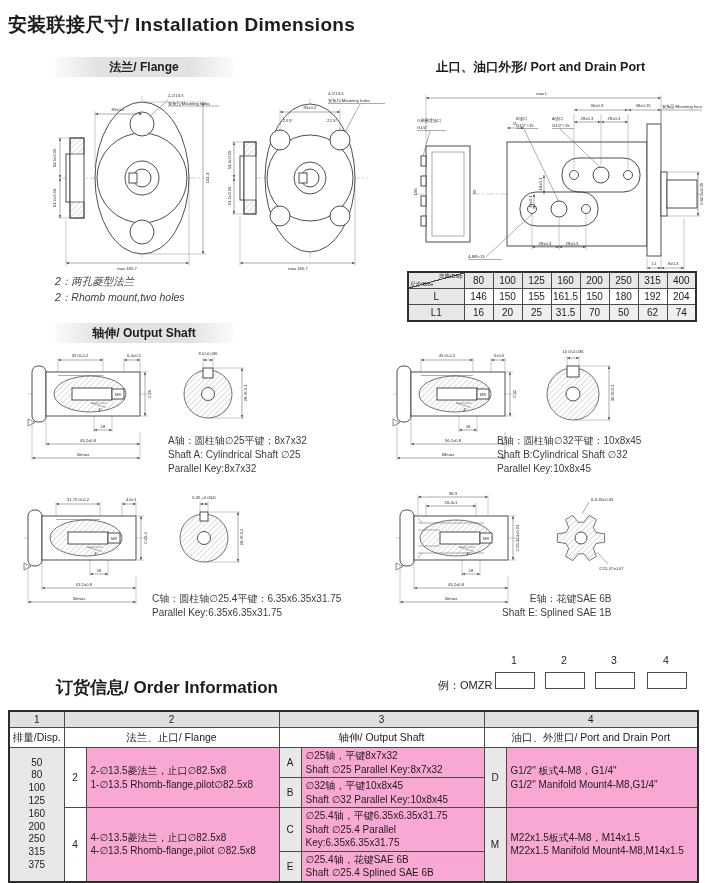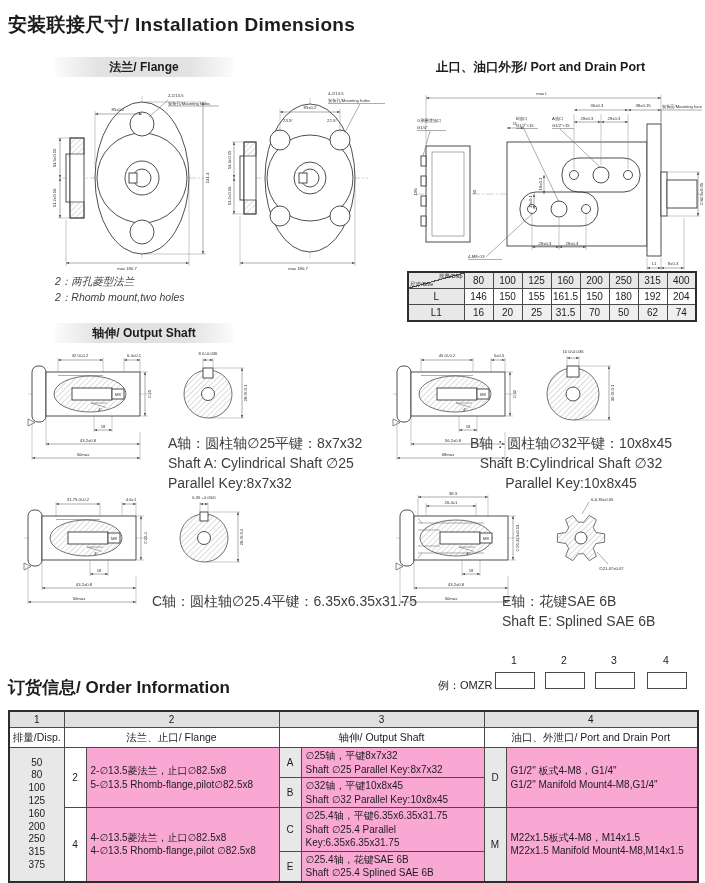--- a/index.html
+++ b/index.html
@@ -4,32 +4,32 @@
 <style>
   html,body{margin:0;padding:0;background:#fff;}
   body{font-family:"Liberation Sans","DejaVu Sans",sans-serif;color:#1c1c1c;}
   #page{position:relative;width:705px;height:883px;background:#fff;overflow:hidden;}
   .abs{position:absolute;}
   .page-title{font-size:19px;font-weight:bold;letter-spacing:.3px;}
   .secbar{height:20px;width:178px;line-height:20px;text-align:center;font-size:12px;font-weight:bold;
           background:linear-gradient(to right,#fbfbfb,#e2e2e2 25%,#e2e2e2 75%,#fbfbfb);}
   .porthdr{font-size:12.5px;font-weight:bold;}
   .cap{font-size:10.5px;color:#3d3d3d;line-height:1.5;font-style:italic;}
-  .shaftcap{font-size:14px;color:#3d3d3d;line-height:1.42;}
+  .shaftcap{font-size:10px;color:#3d3d3d;line-height:1.42;}
   
   table.sizetbl{border-collapse:collapse;table-layout:fixed;font-size:10px;}
   table.sizetbl td{border:1px solid #4a4a4a;text-align:center;height:15px;padding:0;}
   table.sizetbl{border:2px solid #2d2d2d;}
   .hd{background:#e8e8e8;}
   .zr{background:#efefef;}
   .corner{position:relative;background:#e8e8e8 linear-gradient(to bottom right,transparent 48%,#4a4a4a 48%,#4a4a4a 52%,transparent 52%);}
   .corner .ct{position:absolute;top:0;right:1px;font-size:5.5px;line-height:7px;}
   .corner .cb{position:absolute;bottom:0;left:1px;font-size:5.5px;line-height:7px;}
   
-  .ordtitle{font-size:17px;font-weight:bold;}
+  .ordtitle{font-size:17px;font-weight:bold;margin-left:48px;}
   .exlabel{font-size:11px;font-weight:normal;}
   .boxnum{font-size:10.5px;text-align:center;width:38px;}
   .exbox{width:38px;height:15px;border:1px solid #4a4a4a;background:#fff;}
   
   table.ordtbl{border-collapse:collapse;table-layout:fixed;font-size:10px;}
   table.ordtbl{border:2px solid #2d2d2d;}
   table.ordtbl td{border:1px solid #4a4a4a;padding:0;vertical-align:middle;}
   table.ordtbl .num{background:#e0e0e0;text-align:center;height:15px;font-size:10px;}
   table.ordtbl .lbl{background:#fff;text-align:center;height:19px;font-size:10.5px;}
   table.ordtbl .disp{background:#e8e8e8;text-align:center;font-size:10px;line-height:1.28;}
@@ -513,31 +513,32 @@
     <line class="thin" x1="201" y1="62" x2="212" y2="74"></line>
     <text class="d" x="203" y="80" font-size="3.8">∅21.47±0.07</text>
   </g>
 </svg>
 
 <div class="abs shaftcap" style="left:168px;top:434px;">
   <span class="dln">A轴：圆柱轴∅25平键：8x7x32</span>
   <span class="dln">Shaft A: Cylindrical Shaft ∅25</span>
   <span class="dln">Parallel Key:8x7x32</span>
 </div>
-<div class="abs shaftcap" style="left:470px;top:434px;text-align:center;">
+<div class="abs shaftcap" style="left:497px;top:434px;">
   <span class="dln">B轴：圆柱轴∅32平键：10x8x45</span>
   <span class="dln">Shaft B:Cylindrical Shaft ∅32</span>
   <span class="dln">Parallel Key:10x8x45</span>
 </div>
 <div class="abs shaftcap" style="left:152px;top:592px;">
   <span class="dln">C轴：圆柱轴∅25.4平键：6.35x6.35x31.75</span>
+  <span class="dln">Parallel Key:6.35x6.35x31.75</span>
 </div>
-<div class="abs shaftcap" style="left:502px;top:592px;">
+<div class="abs shaftcap" style="left:502px;top:592px;text-align:right;">
   <span class="dln">E轴：花键SAE 6B</span>
-  <span class="dln">Shaft E: Splined SAE 6B</span>
+  <span class="dln">Shaft E: Splined SAE 1B</span>
 </div>
 
 <div class="abs ordtitle" style="left:8px;top:676px;">订货信息/ Order Information</div>
 <div class="abs exlabel" style="left:438px;top:678px;">例：OMZR</div>
 <div class="abs boxnum" style="left:495px;top:654px;">1</div>
 <div class="abs boxnum" style="left:545px;top:654px;">2</div>
 <div class="abs boxnum" style="left:595px;top:654px;">3</div>
 <div class="abs boxnum" style="left:647px;top:654px;">4</div>
 <div class="abs exbox" style="left:495px;top:672px;"></div>
 <div class="abs exbox" style="left:545px;top:672px;"></div>
@@ -575,21 +576,21 @@
       <span class="dln">125</span>
       <span class="dln">160</span>
       <span class="dln">200</span>
       <span class="dln">250</span>
       <span class="dln">315</span>
       <span class="dln">375</span>
     </td>
     <td class="code" rowspan="2">2</td>
     <td class="desc" rowspan="2">
       <span class="dln">2-∅13.5菱法兰，止口∅82.5x8</span>
-      <span class="dln">5-∅13.5 Rhomb-flange,pilot∅82.5x8</span>
+      <span class="dln">1-∅13.5 Rhomb-flange,pilot∅82.5x8</span>
     </td>
     <td class="codeg">A</td>
     <td class="desc">
       <span class="dln">∅25轴，平键8x7x32</span>
       <span class="dln">Shaft ∅25 Parallel Key:8x7x32</span>
     </td>
     <td class="codeg" rowspan="2">D</td>
     <td class="desc" rowspan="2">
       <span class="dln">G1/2" 板式4-M8，G1/4"</span>
       <span class="dln">G1/2" Manifold Mount4-M8,G1/4"</span>

